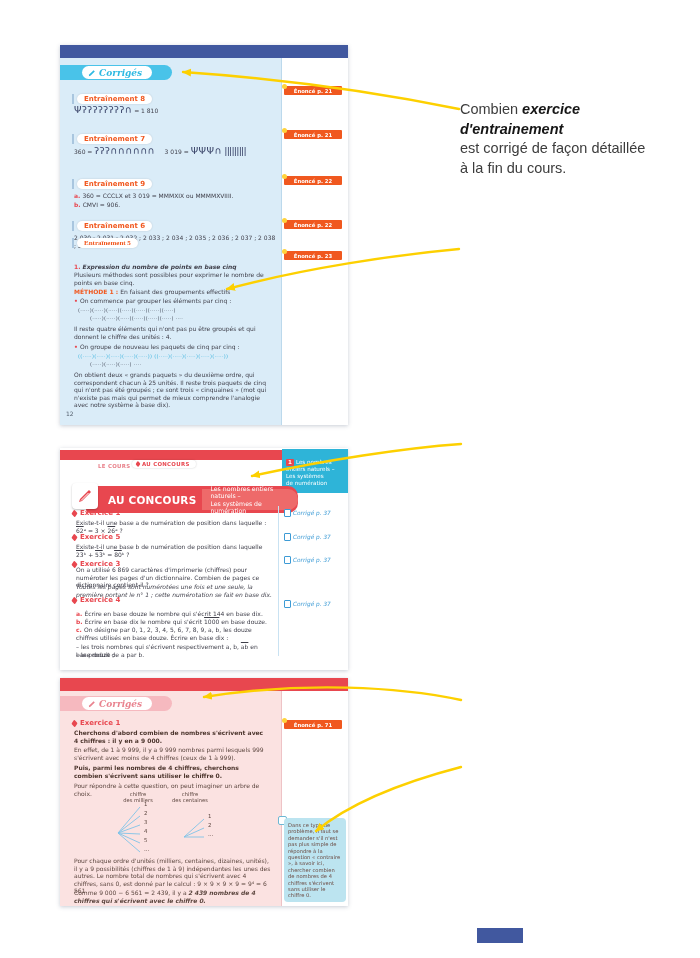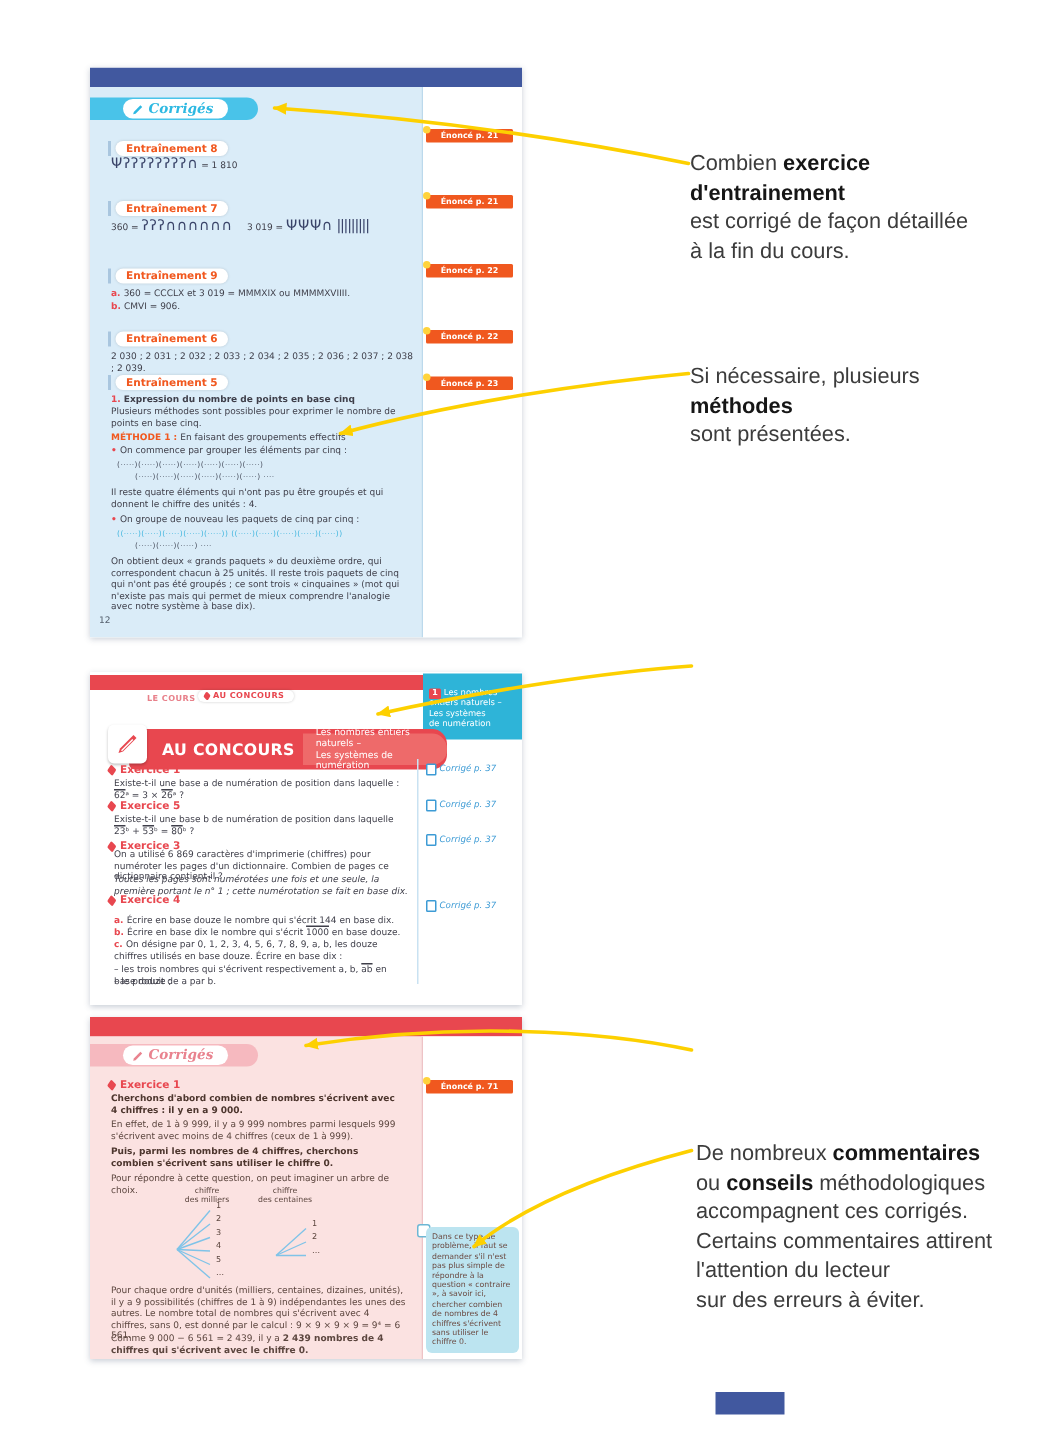--- a/index.html
+++ b/index.html
@@ -34,21 +34,21 @@
   .exo-ico{width:5px;height:5px;background:#e8474f;transform:rotate(45deg) skew(12deg);border-radius:1px;flex:0 0 auto;}
 
   .enonce{position:absolute;left:224px;width:58px;height:9px;background:#f0581f;color:#fff;
           font-size:5.3px;font-weight:bold;display:flex;align-items:center;justify-content:center;
           border-radius:1px;white-space:nowrap;}
   .enonce .dot{position:absolute;left:-2px;top:-2px;width:5px;height:5px;border-radius:50%;background:#ffd33c;}
 
   .ptext{position:absolute;font-size:6px;line-height:7.5px;color:#3f3f4a;}
   .p3text{color:#5c463f;}
   .bold-p{font-weight:bold;color:#4d362e;}
-  .b{font-weight:bold;}
+  .b{font-weight:bold;font-style:italic;}
   .i{font-style:italic;}
   .ov{text-decoration:overline;}
   .rb{color:#e8474f;font-weight:bold;}
   .methode{color:#f1581f;font-weight:bold;}
   .glyph{font-size:9.5px;letter-spacing:.5px;color:#394368;}
   .tight{letter-spacing:-.8px;}
   .num{font-size:6px;color:#3f3f4a;white-space:pre;}
   .dotsrow{position:absolute;font-size:5px;letter-spacing:.3px;color:#4a5160;white-space:nowrap;}
   .pre{white-space:pre-line;}
   .pagenum{position:absolute;font-size:6px;color:#55606e;}
@@ -126,21 +126,21 @@
         <span class="ent-pill">Entraînement 9</span>
         </div>
       <div class="ptext" style="left:14px;top:134px;width:200px;"><span class="rb">a. </span><span>360 = CCCLX   et   3 019 = MMMXIX   ou   MMMMXVIIII.</span></div>
       <div class="ptext" style="left:14px;top:143px;width:200px;"><span class="rb">b. </span><span>CMVI = 906.</span></div>
 
       <div class="ent-label" style="top:163px;">
         <span class="ent-pill">Entraînement 6</span>
         </div>
       <div class="ptext" style="left:14px;top:176px;width:205px;">2 030 ; 2 031 ; 2 032 ; 2 033 ; 2 034 ; 2 035 ; 2 036 ; 2 037 ; 2 038 ; 2 039.</div>
 
-      <div class="ent-label" style="top:192px;">
+      <div class="ent-label" style="top:180px;font-family:Liberation Serif, serif;">
         <span class="ent-pill">Entraînement 5</span>
         </div>
       <div class="ptext" style="left:14px;top:205px;width:200px;"><span class="rb">1. </span><span class="b">Expression du nombre de points en base cinq</span></div>
       <div class="ptext" style="left:14px;top:213px;width:200px;">Plusieurs méthodes sont possibles pour exprimer le nombre de points en base cinq.</div>
       <div class="ptext" style="left:14px;top:230px;width:200px;"><span class="methode">MÉTHODE 1 : </span><span>En faisant des groupements effectifs</span></div>
       <div class="ptext" style="left:14px;top:239px;width:200px;"><span class="rb">• </span><span>On commence par grouper les éléments par cinq :</span></div>
       <div class="dotsrow" style="left:18px;top:249px;">(·····)(·····)(·····)(·····)(·····)(·····)(·····)</div>
       <div class="dotsrow" style="left:30px;top:257px;">(·····)(·····)(·····)(·····)(·····)(·····) ····</div>
       <div class="ptext" style="left:14px;top:267px;width:200px;">Il reste quatre éléments qui n'ont pas pu être groupés et qui donnent le chiffre des unités : 4.</div>
       <div class="ptext" style="left:14px;top:285px;width:200px;"><span class="rb">• </span><span>On groupe de nouveau les paquets de cinq par cinq :</span></div>
@@ -308,28 +308,20 @@
         <span>Énoncé p. 71</span>
       </div>
 
     <div class="note-tail"></div>
     <div class="side-note">Dans ce type de problème, il faut se demander s'il n'est pas plus simple de répondre à la question « contraire », à savoir ici, chercher combien de nombres de 4 chiffres s'écrivent sans utiliser le chiffre 0.</div>
   </div>
 
   <div class="ann" style="left:460px;top:100px;"><span>Combien </span><span class="b">exercice d'entrainement</span><span>
 est corrigé de façon détaillée
 à la fin du cours.</span></div>
-  <div class="ann" style="left:460px;top:242px;"><span>Si nécessaire, plusieurs </span><span class="b">méthodes</span><span>
-sont présentées.</span></div>
-  <div class="ann" style="left:464px;top:760px;"><span>De nombreux </span><span class="b">commentaires</span><span>
-ou </span><span class="b">conseils</span><span> méthodologiques
-accompagnent ces corrigés.
-Certains commentaires attirent
-l'attention du lecteur
-sur des erreurs à éviter.</span></div>
 
   <svg class="arrows">
     <defs>
       <marker id="ah" markerWidth="10" markerHeight="9" refX="8" refY="4" orient="auto" markerUnits="userSpaceOnUse">
         <path d="M0,0 L9,4 L0,8 Z" fill="#fdd000"></path>
       </marker>
     </defs>
     <g stroke="#fdd000" stroke-width="2.4" fill="none" stroke-linecap="round">
       <path d="M459,109 C390,95 300,80 183,72" marker-end="url(#ah)"></path>
       <path d="M459,249 C395,255 305,268 227,289" marker-end="url(#ah)"></path>

